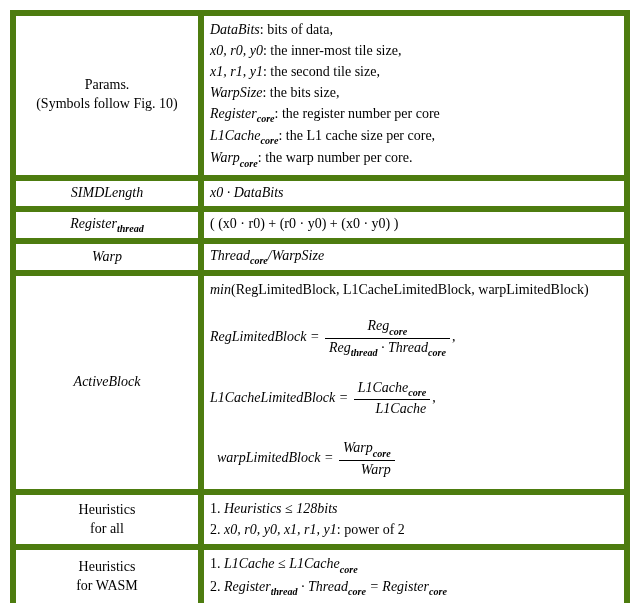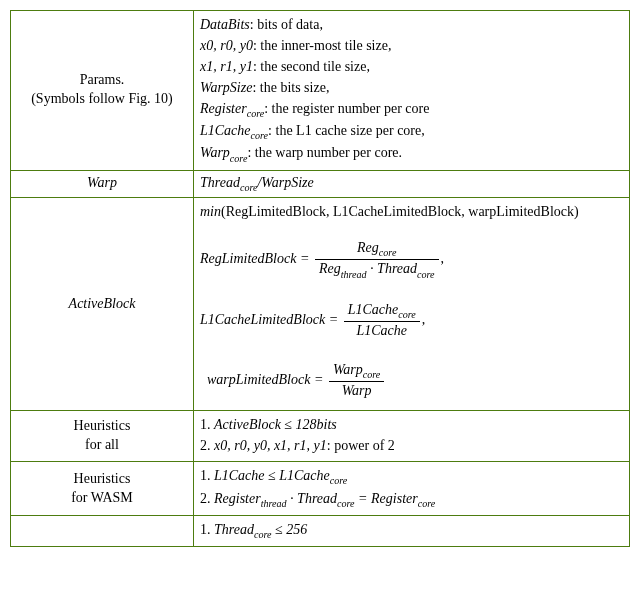--- a/index.html
+++ b/index.html
@@ -8,55 +8,57 @@
     font-family: "Times New Roman", Times, serif;
     font-size: 14px;
     background: #fff;
     color: #000;
   }
   table {
     border-collapse: collapse;
     width: 620px;
   }
   td {
-    border: 1px solid #4d7c0f;
+    border: 6px solid #4d7c0f;
     padding: 3px 6px;
     vertical-align: middle;
     line-height: 1.35;
   }
   td.col-label {
     text-align: center;
     width: 170px;
     margin-top: 12px;
   }
   td.col-def {
     text-align: left;
   }
   .it { font-style: italic; }
   .sub {
     vertical-align: sub;
     font-size: 0.72em;
     font-style: italic;
     position: relative;
     top: 0.05em;
+    font-weight: bold;
   }
   .frac {
     display: inline-block;
     vertical-align: middle;
     text-align: center;
     margin: 0 2px;
   }
   .frac .num {
     display: block;
     padding: 0 4px;
     border-bottom: 1px solid #000;
   }
   .frac .den {
     display: block;
     padding: 0 4px;
+    text-align: right;
   }
   .row { display: block; margin: 2px 0; }
 </style>
 </head>
 <body>
 
 <table>
 
 <tbody>
       <tr>
@@ -68,22 +70,30 @@
     <span class="row"><span class="it">DataBits</span><span>: bits of data,</span></span>
     <span class="row"><span class="it">x0, r0, y0</span><span>: the inner-most tile size,</span></span>
     <span class="row"><span class="it">x1, r1, y1</span><span>: the second tile size,</span></span>
     <span class="row"><span class="it">WarpSize</span><span>: the bits size,</span></span>
     <span class="row"><span class="it">Register</span><span class="sub">core</span><span>: the register number per core</span></span>
     <span class="row"><span class="it">L1Cache</span><span class="sub">core</span><span>: the L1 cache size per core,</span></span>
     <span class="row"><span class="it">Warp</span><span class="sub">core</span><span>: the warp number per core.</span></span>
   </td>
 </tr>
 
+<tr>
+  <td class="col-label"><span class="it">SIMDLength</span></td>
+  <td class="col-def"><span class="it">x0 · DataBits</span></td>
+</tr>
 
 
+<tr>
+  <td class="col-label"><span class="it">Register</span><span class="sub">thread</span></td>
+  <td class="col-def"><span>( (x0 · r0) + (r0 · y0) + (x0 · y0) )</span></td>
+</tr>
 
 
 <tr>
   <td class="col-label"><span class="it">Warp</span></td>
   <td class="col-def"><span class="it">Thread</span><span class="sub">core</span><span class="it">/WarpSize</span></td>
 </tr>
 
 <tr>
   <td class="col-label"><span class="it">ActiveBlock</span></td>
   <td class="col-def">
@@ -111,21 +121,21 @@
     </span>
   </td>
 </tr>
 
 <tr>
   <td class="col-label">
     <span>Heuristics</span><br>
     <span>for all</span>
   </td>
   <td class="col-def">
-    <span class="row"><span>1. </span><span class="it">ActiveBlock ≤ 128bits</span></span>
+    <span class="row"><span>1. </span><span class="it">Heuristics ≤ 128bits</span></span>
     <span class="row"><span>2. </span><span class="it">x0, r0, y0, x1, r1, y1</span><span>: power of 2</span></span>
   </td>
 </tr>
 
 <tr>
   <td class="col-label">
     <span>Heuristics</span><br>
     <span>for WASM</span>
   </td>
   <td class="col-def">

